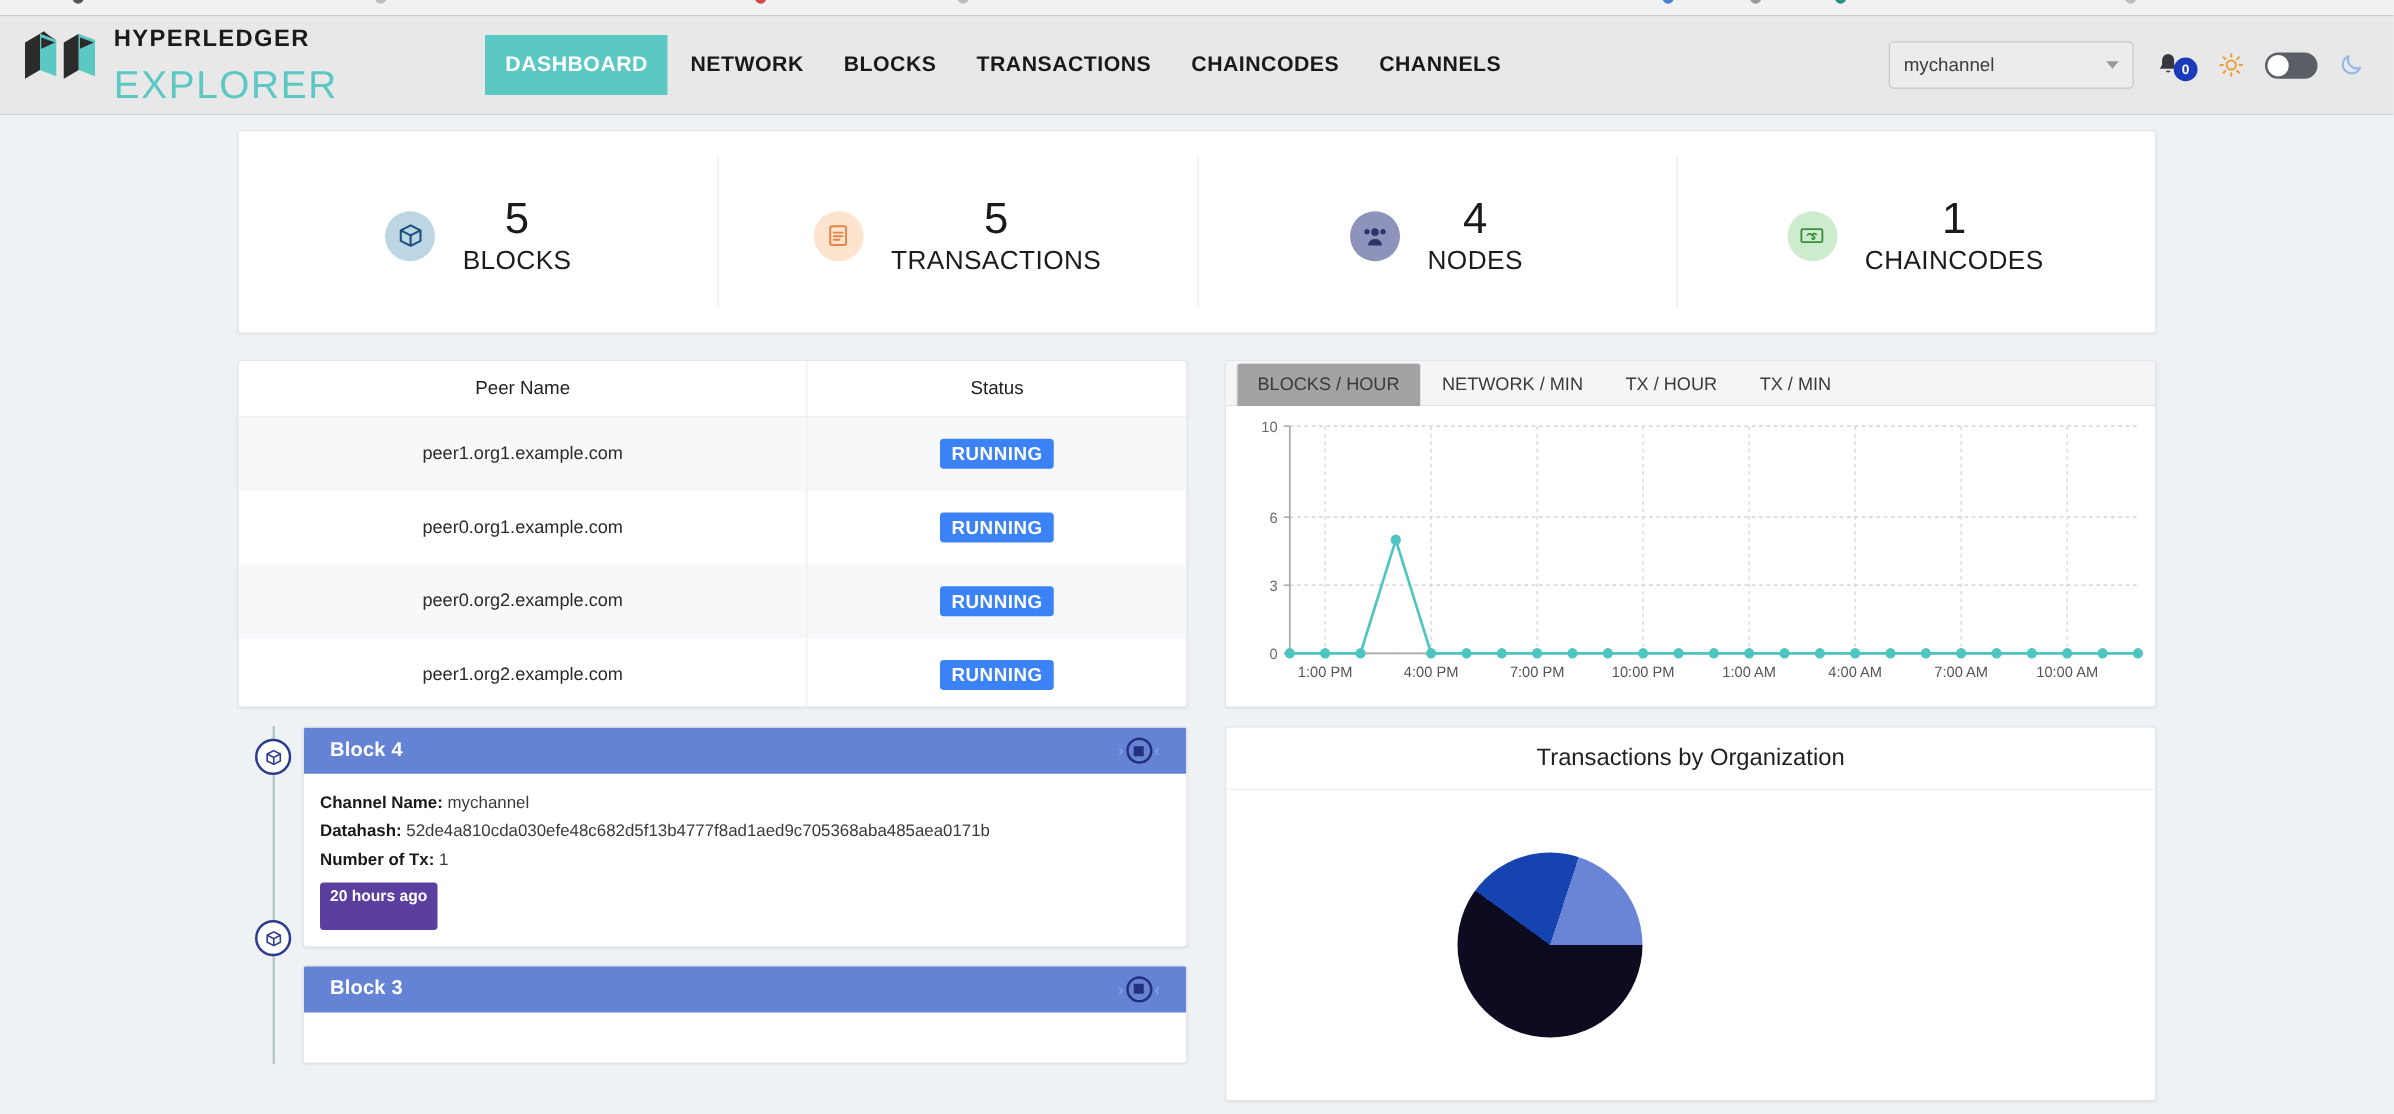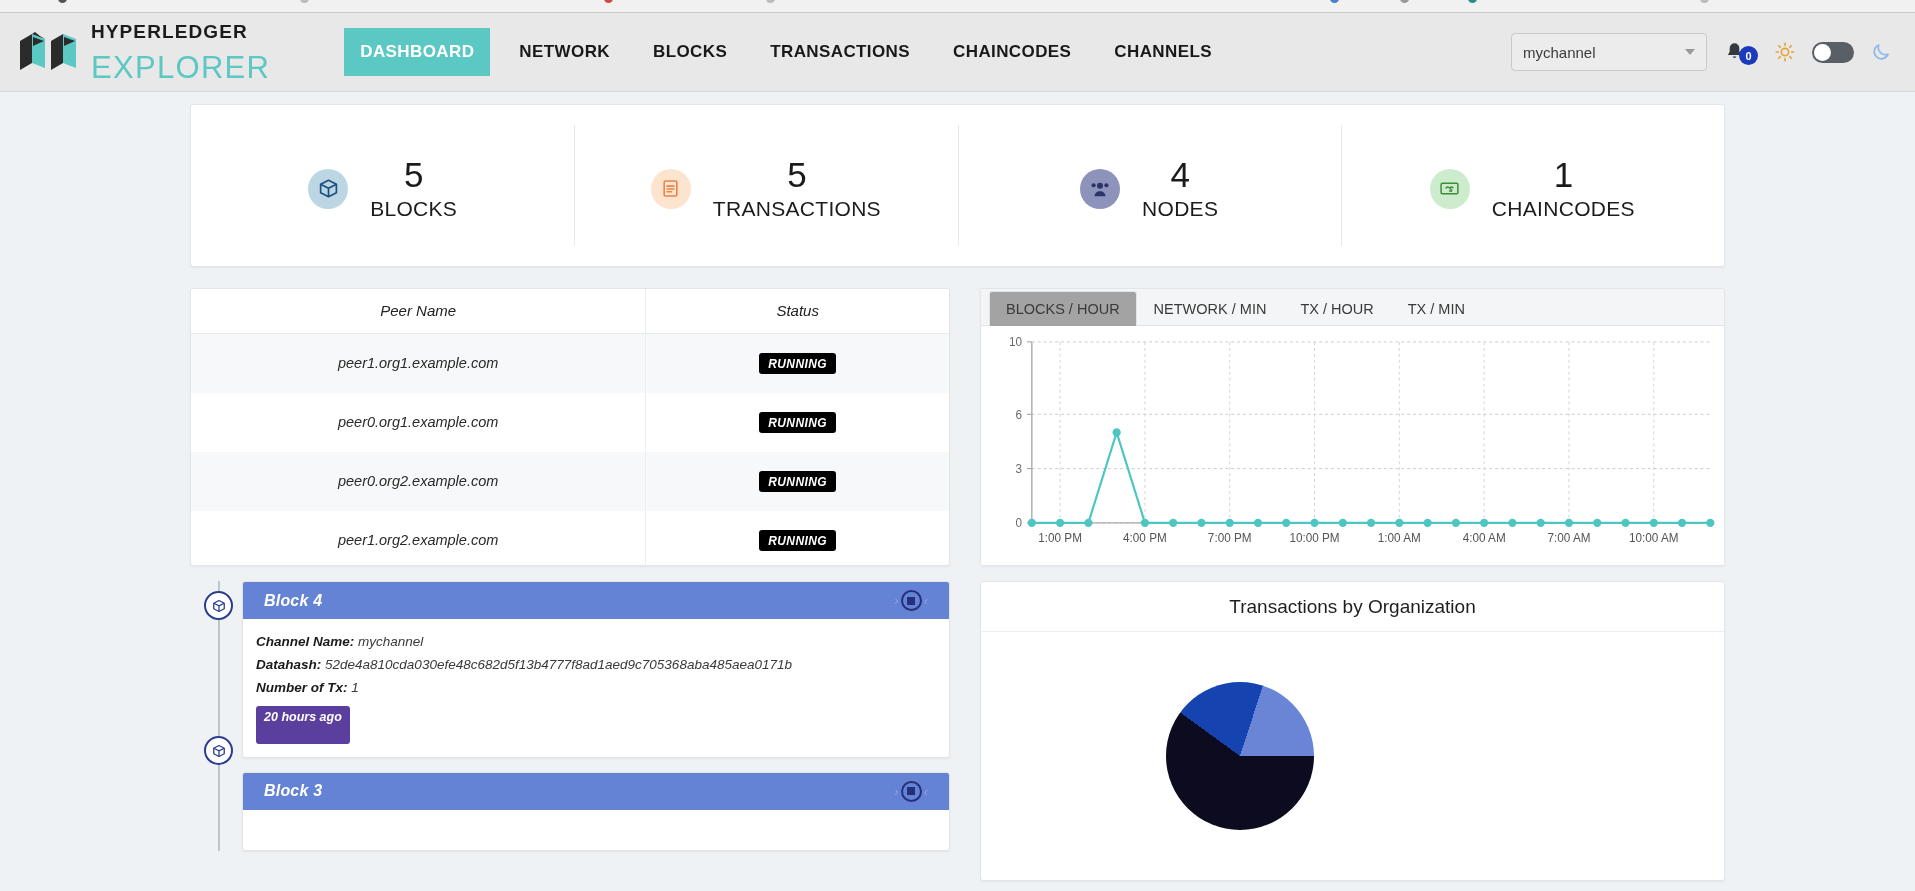--- a/index.html
+++ b/index.html
@@ -23,35 +23,35 @@
 
   
   .header {
     height: 79px;
     background: #e8e8e8;
     display: flex;
     align-items: center;
     padding: 0 18px;
     border-bottom: 1px solid #d6d6d6;
   }
-  .logo-wrap { display: flex; align-items: center; gap: 13px; }
+  .logo-wrap { display: flex; align-items: flex-start; gap: 13px; }
   .logo-mark { display: flex; gap: 3px; }
   .logo-text { line-height: 1; }
   .logo-text .l1 {
     font-size: 19px; font-weight: bold; color: #1b1b1b; letter-spacing: 1.1px;
     display: block;
   }
   .logo-text .l2 {
     font-size: 31px; font-weight: normal; color: #5cc8c4; letter-spacing: 1.3px;
     display: block; margin-top: 11px;
   }
 
   .nav {
-    display: flex; align-items: center; gap: 15px;
-    margin-left: 74px;
+    display: flex; align-items: center; gap: 4px;
+    margin-left: 118px;
   }
   .nav-item {
     font-size: 17px; font-weight: bold; color: #18191a;
     letter-spacing: 0.4px;
     padding: 12px 14px;
     cursor: pointer;
     white-space: nowrap;
   }
   .nav-item.active {
     background: #5cc8c4;
@@ -137,43 +137,43 @@
   .metric-txt { text-align: center; }
   .metric-val {
     font-size: 35px; color: #1a1a1a; line-height: 1.08;
   }
   .metric-lbl {
     font-size: 21px; color: #1c1c1c; letter-spacing: 0.3px; margin-top: 4px;
   }
 
   
   .mid-row { display: flex; gap: 30px; }
-  .col-left { width: 760px; font-style: italic; }
+  .col-left { width: 760px; }
   .col-right { flex: 1; }
 
   .peer-card { height: 278px; overflow: hidden; margin-bottom: 15px; }
   table.peers { width: 100%; border-collapse: collapse; }
   table.peers th {
     font-size: 15px; font-weight: normal; color: #222;
     padding: 13px 0 14px 0;
     border-bottom: 1px solid #e8ebed;
     background: #fff;
   }
   table.peers th.c1 { width: 60%; border-right: 1px solid #eceff1; }
   table.peers td {
     text-align: center;
     font-size: 14.5px; color: #2a2a2a;
     height: 59px;
   }
   table.peers td.c1 { border-right: 1px solid #eceff1; text-align: center; }
   table.peers tr.odd td { background: #f7f8f9; }
   .pill {
     display: inline-block;
-    background: #000000; color: #fff;
-    font-size: 12px; font-weight: bold; letter-spacing: 0.4px;
+    background: #3b82f6; color: #fff;
+    font-size: 15px; font-weight: bold; letter-spacing: 0.4px;
     padding: 4px 9px 3px 9px;
     border-radius: 3px;
   }
 
   
   .chart-card { height: 278px; margin-bottom: 15px; display: flex; flex-direction: column; }
   .chart-tabs {
     display: flex; align-items: flex-end;
     height: 38px;
     background: #f4f5f6;

